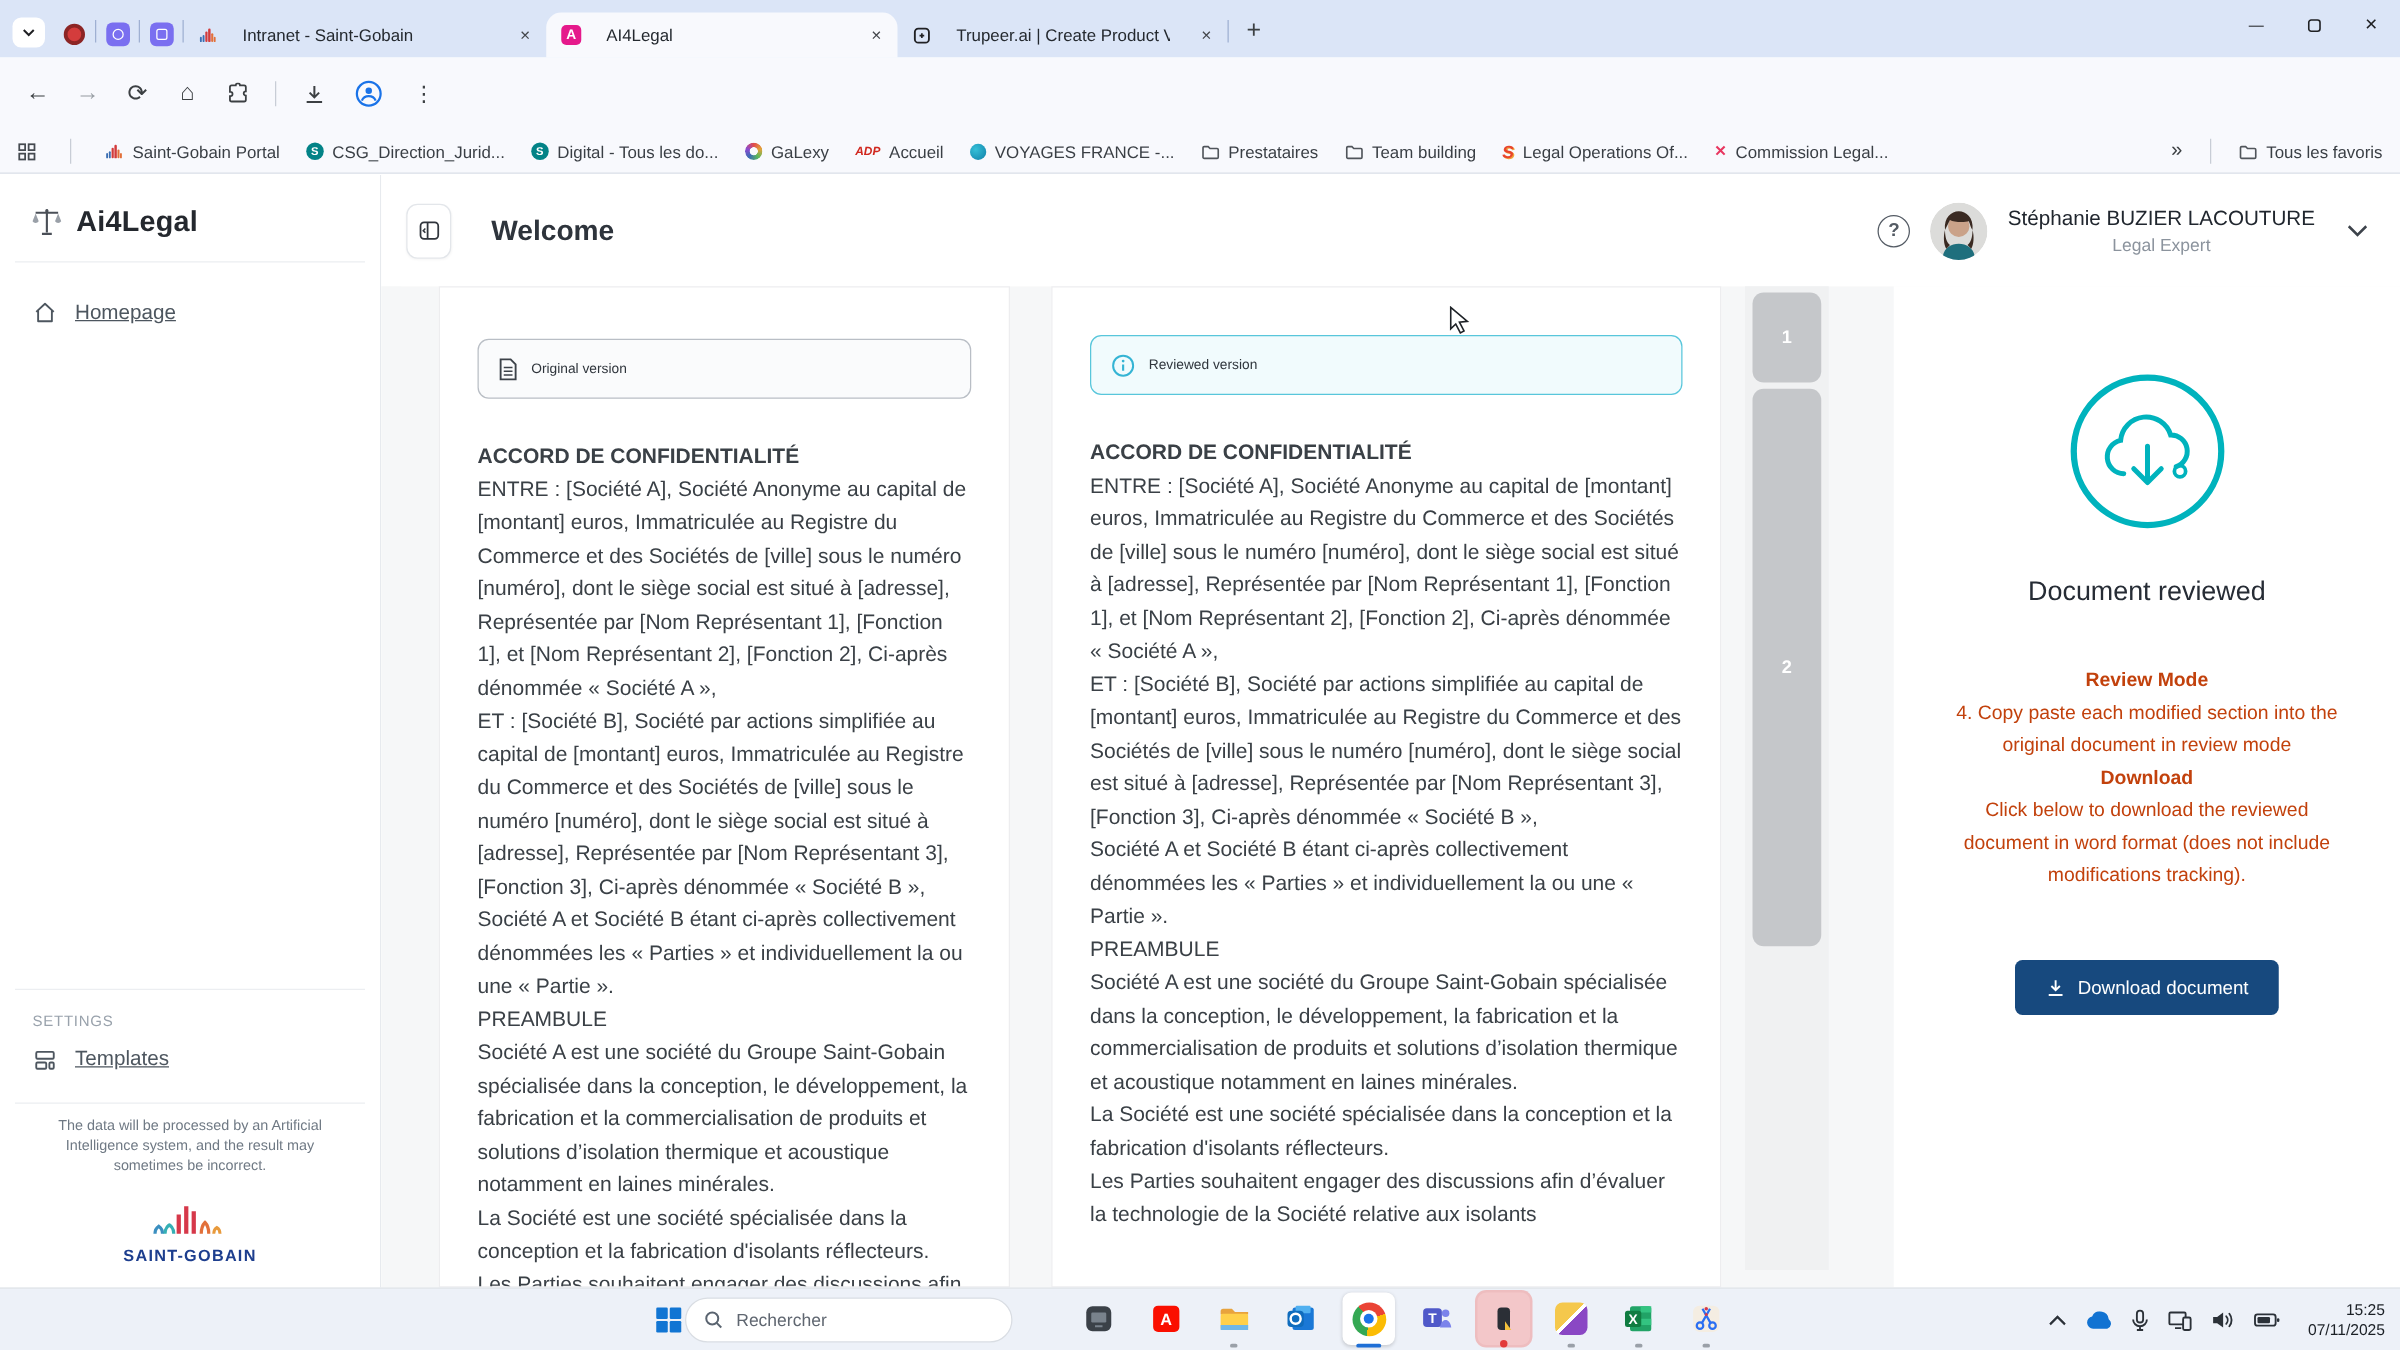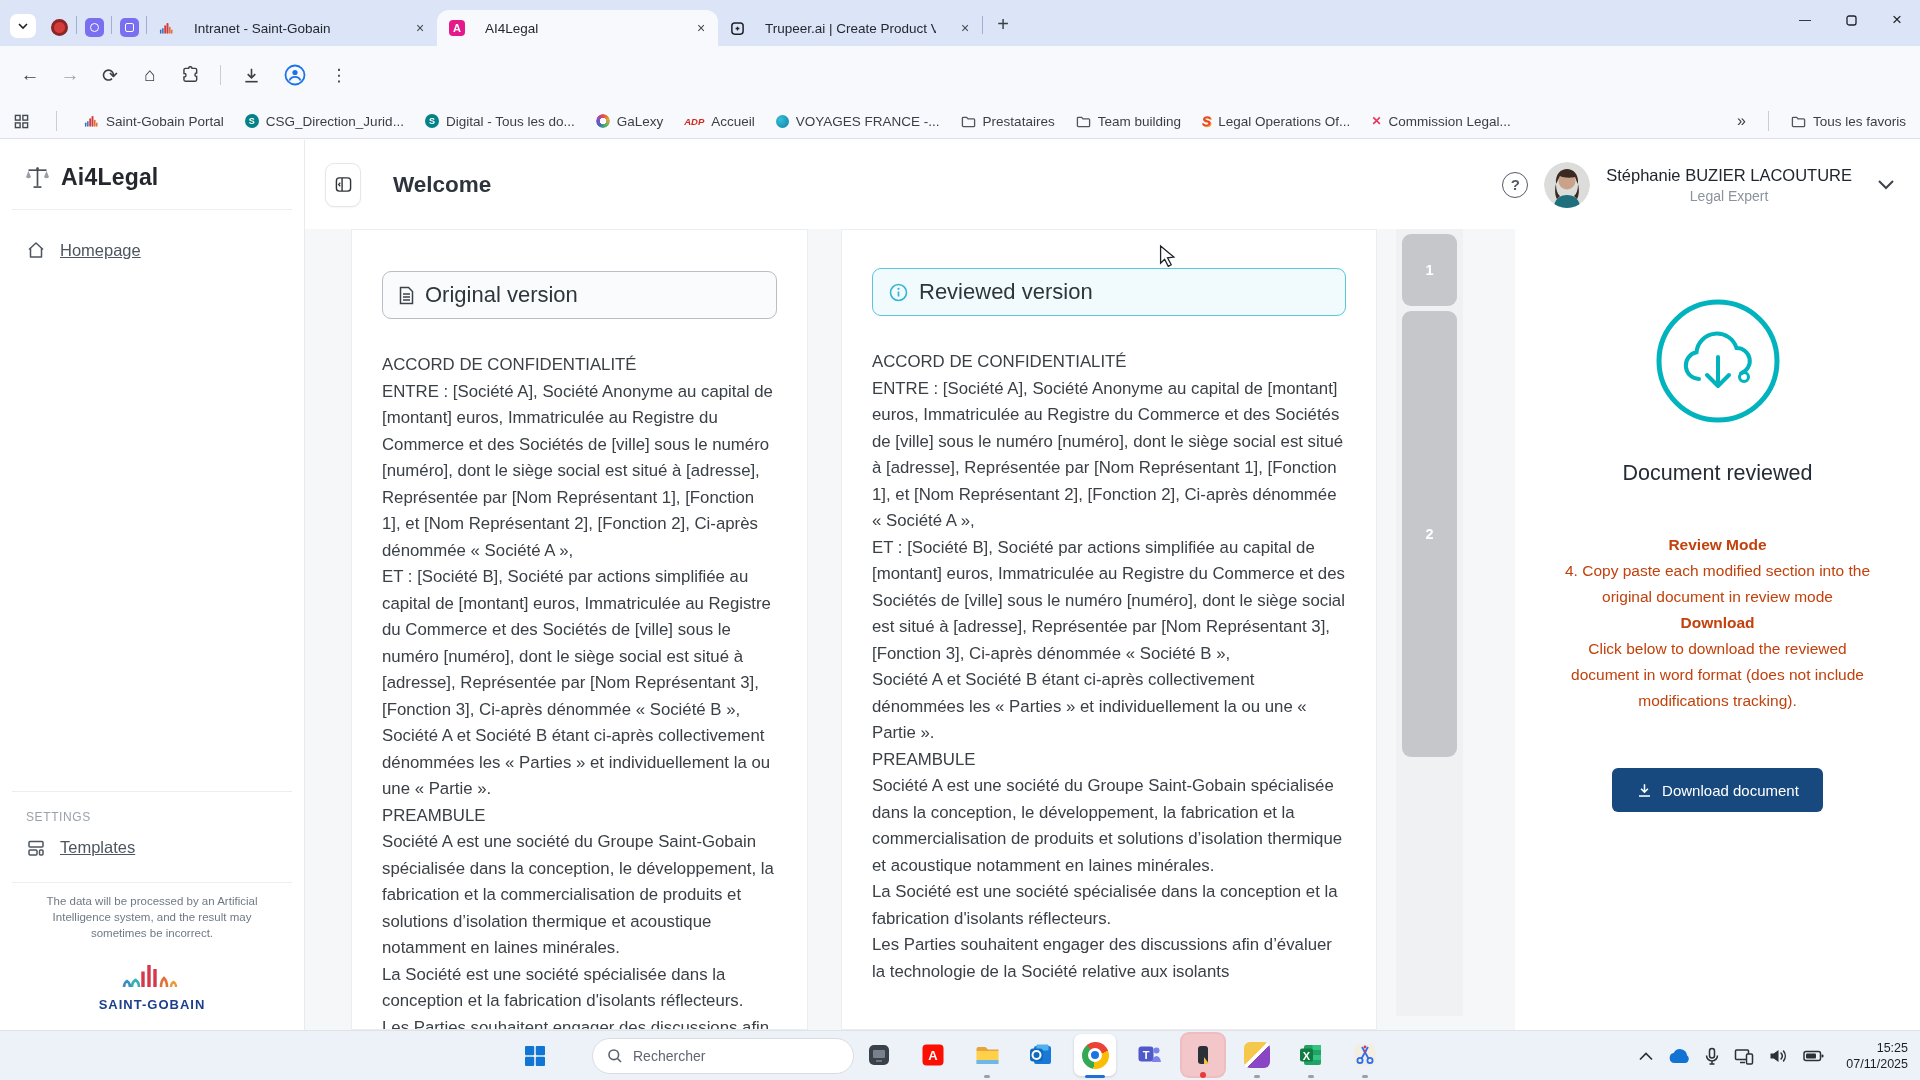--- a/index.html
+++ b/index.html
@@ -53,40 +53,40 @@
   .avatar { width:46px; height:46px; border-radius:50%; overflow:hidden; flex:none; }
   .user-block { text-align:center; }
   .user-name { font-size:16.5px; color:#20262e; }
   .user-role { font-size:14px; color:#8b939d; margin-top:3px; }
   .chev { color:#3d434b; margin-left:10px; }
 
   .content-bg { position:absolute; top:89px; left:0; right:0; bottom:0; background:#f6f7f8; }
   .card { position:absolute; top:89px; bottom:0; background:#fff; border:1px solid #ededef; overflow:hidden; }
   .card1 { left:46px; width:457px; padding:41px 30px 0 30px; }
   .card2 { left:536px; width:536px; padding:38px 30px 0 30px; }
-  .ver-box { height:48px; border-radius:9px; display:flex; align-items:center; gap:11px; padding:0 16px; font-size:22px; color:#2f353c; }
+  .ver-box { height:48px; border-radius:9px; display:flex; align-items:center; gap:11px; padding:0 16px; font-size:11px; color:#2f353c; }
   .ver-box.orig { border:1px solid #b9bec5; background:#fafbfc; }
   .ver-box.rev { border:1.5px solid #58c6db; background:#f1fbfd; }
   .doc-text { margin-top:33px; font-size:16.8px; line-height:26.5px; color:#3a4046; }
-  .doc-title { font-weight:normal; }
+  .doc-title { font-weight:bold; }
   .doc-text p { margin:0; }
 
   .scroll-track { position:absolute; top:89px; bottom:14px; left:1091px; width:67px; background:#f0f1f2; }
   .thumb { position:absolute; left:6px; right:6px; background:#c5c7ca; border-radius:9px; display:flex; align-items:center; justify-content:center; color:#fff; font-size:14.5px; font-weight:600; }
 
   .review-panel { position:absolute; top:89px; bottom:0; left:1210px; right:0; background:#fff; display:flex; flex-direction:column; align-items:center; }
   .rp-status { margin-top:36px; font-size:21.5px; color:#262c35; }
   .rp-block { margin-top:46px; width:330px; text-align:center; font-size:15.5px; line-height:26px; color:#c2410c; }
   .rp-bold { font-weight:bold; }
   .dl-btn { margin-top:54px; height:44px; padding:0 24px; background:#17497e; border-radius:6px; color:#fff; font-size:15px; display:flex; align-items:center; gap:9px; }
 
   
   .taskbar { position:absolute; bottom:0; left:0; right:0; height:50px; background:#edf1f8; border-top:1px solid #dfe3e8; }
   .tb-start { position:absolute; left:518px; top:8px; width:34px; height:34px; display:flex; align-items:center; justify-content:center; }
-  .tb-search { position:absolute; left:592px; top:7px; width:262px; height:36px; background:#fff; border:1px solid #d9dde3; border-radius:18px; display:flex; align-items:center; gap:10px; padding:0 14px; font-size:14px; color:#5f6670; }
+  .tb-search { position:absolute; left:548px; top:7px; width:262px; height:36px; background:#fff; border:1px solid #d9dde3; border-radius:18px; display:flex; align-items:center; gap:10px; padding:0 14px; font-size:14px; color:#5f6670; }
   .tb-apps { position:absolute; left:858px; top:0; height:50px; display:flex; gap:12px; }
   .tb-app { width:42px; height:42px; margin-top:3px; border-radius:7px; display:flex; align-items:center; justify-content:center; position:relative; }
   .tb-app.chrome-active { background:#fff; box-shadow:0 1px 3px rgba(0,0,0,.15); }
   .run-dot { position:absolute; bottom:-2px; left:50%; transform:translateX(-50%); width:6px; height:3px; border-radius:2px; background:#9aa0a8; }
   .run-line { position:absolute; bottom:-2px; left:50%; transform:translateX(-50%); width:20px; height:3px; border-radius:2px; background:#1f6fd6; }
   .run-red { position:absolute; bottom:-2px; left:50%; transform:translateX(-50%); width:6px; height:6px; border-radius:50%; background:#e23b3b; }
   .tray { position:absolute; right:96px; top:0; height:50px; display:flex; align-items:center; gap:15px; color:#2b3138; }
   .clock { position:absolute; right:12px; top:0; height:50px; display:flex; flex-direction:column; justify-content:center; text-align:right; font-size:12.5px; color:#1b2026; line-height:1.3; }
 
   .cursor { position:absolute; left:1156px; top:244px; z-index:99; }

